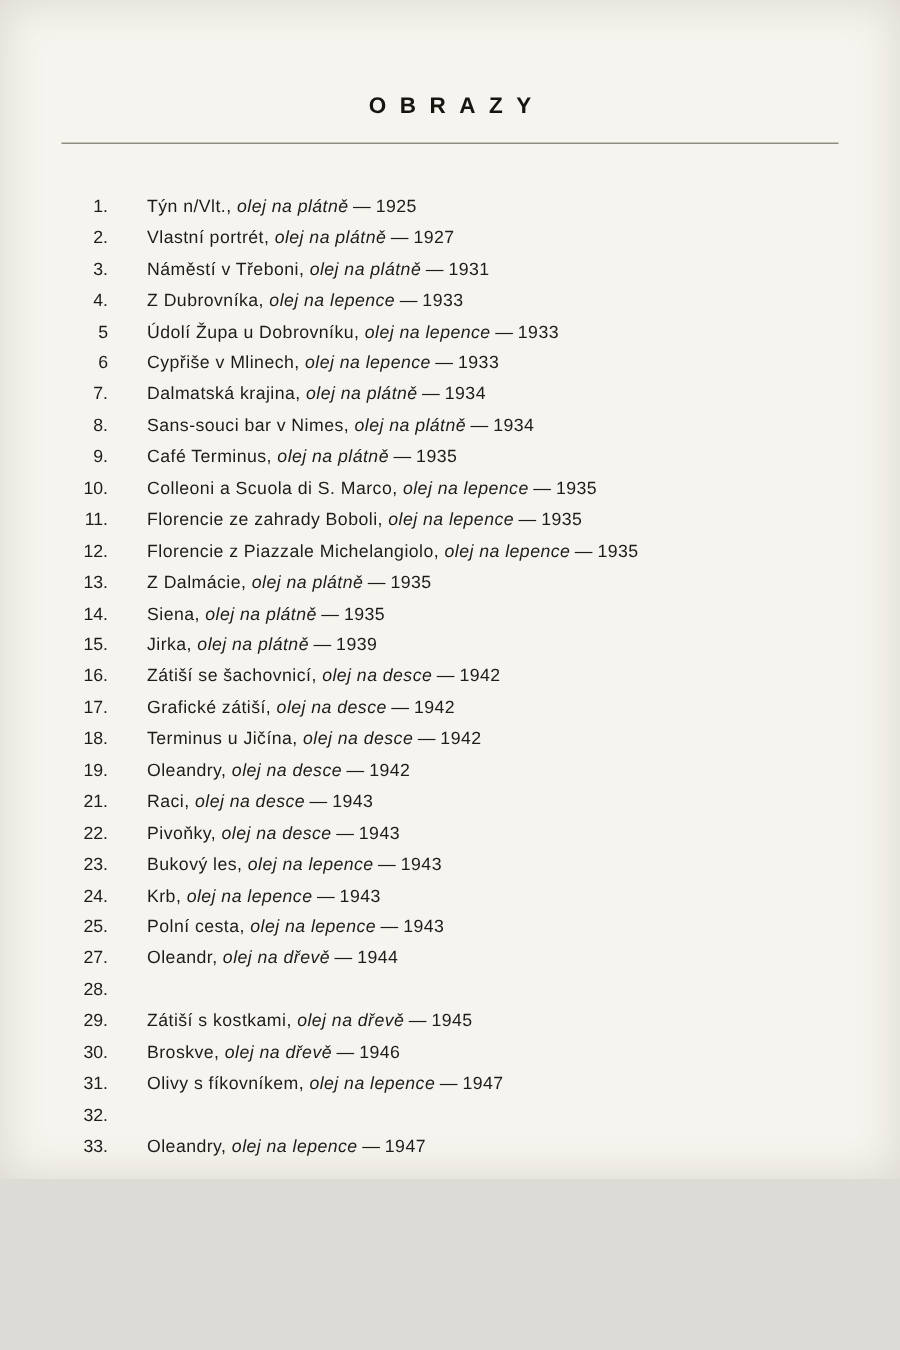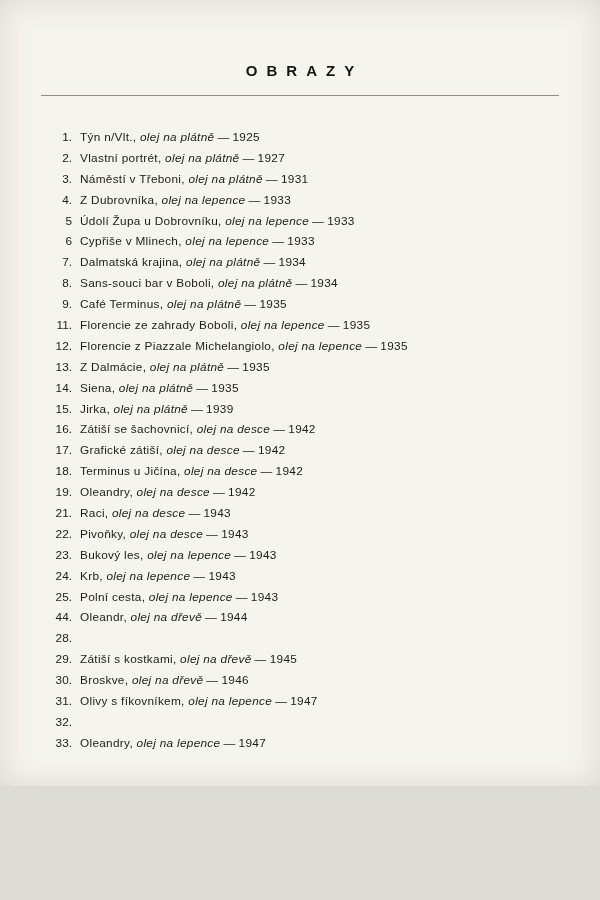--- a/index.html
+++ b/index.html
@@ -45,21 +45,21 @@
     height: 20.9px;
     font-size: 11.8px;
     white-space: nowrap;
   }
   .num {
     flex: 0 0 72px;
     width: 72px;
     text-align: right;
   }
   .txt {
-    margin-left: 8px;
+    margin-left: 26px;
     letter-spacing: 0.3px;
   }
   .medium {
     font-style: italic;
   }
   .dash {
     padding: 0 3px;
   }
   .pageno {
     position: absolute;
@@ -98,27 +98,31 @@
       <div class="row">
         <span class="num">6</span>
         <span class="txt"><span>Cypřiše v Mlinech,</span> <span class="medium">olej na lepence</span><span class="dash">—</span><span>1933</span></span>
       </div>
       <div class="row">
         <span class="num">7.</span>
         <span class="txt"><span>Dalmatská krajina,</span> <span class="medium">olej na plátně</span><span class="dash">—</span><span>1934</span></span>
       </div>
       <div class="row">
         <span class="num">8.</span>
-        <span class="txt"><span>Sans-souci bar v Boboli,</span> <span class="medium">olej na plátně</span><span class="dash">—</span><span>1934</span></span>
+        <span class="txt"><span>Sans-souci bar v Nimes,</span> <span class="medium">olej na plátně</span><span class="dash">—</span><span>1934</span></span>
       </div>
       <div class="row">
         <span class="num">9.</span>
         <span class="txt"><span>Café Terminus,</span> <span class="medium">olej na plátně</span><span class="dash">—</span><span>1935</span></span>
       </div>
       <div class="row">
+        <span class="num">10.</span>
+        <span class="txt"><span>Colleoni a Scuola di S. Marco,</span> <span class="medium">olej na lepence</span><span class="dash">—</span><span>1935</span></span>
+      </div>
+      <div class="row">
         <span class="num">11.</span>
         <span class="txt"><span>Florencie ze zahrady Boboli,</span> <span class="medium">olej na lepence</span><span class="dash">—</span><span>1935</span></span>
       </div>
       <div class="row">
         <span class="num">12.</span>
         <span class="txt"><span>Florencie z Piazzale Michelangiolo,</span> <span class="medium">olej na lepence</span><span class="dash">—</span><span>1935</span></span>
       </div>
       <div class="row">
         <span class="num">13.</span>
         <span class="txt"><span>Z Dalmácie,</span> <span class="medium">olej na plátně</span><span class="dash">—</span><span>1935</span></span>
@@ -161,21 +165,21 @@
       </div>
       <div class="row">
         <span class="num">24.</span>
         <span class="txt"><span>Krb,</span> <span class="medium">olej na lepence</span><span class="dash">—</span><span>1943</span></span>
       </div>
       <div class="row">
         <span class="num">25.</span>
         <span class="txt"><span>Polní cesta,</span> <span class="medium">olej na lepence</span><span class="dash">—</span><span>1943</span></span>
       </div>
       <div class="row">
-        <span class="num">44.</span>
+        <span class="num">27.</span>
         <span class="txt"><span>Oleandr,</span> <span class="medium">olej na dřevě</span><span class="dash">—</span><span>1944</span></span>
       </div>
       <div class="row">
         <span class="num">28.</span>
       </div>
       <div class="row">
         <span class="num">29.</span>
         <span class="txt"><span>Zátiší s kostkami,</span> <span class="medium">olej na dřevě</span><span class="dash">—</span><span>1945</span></span>
       </div>
       <div class="row">

